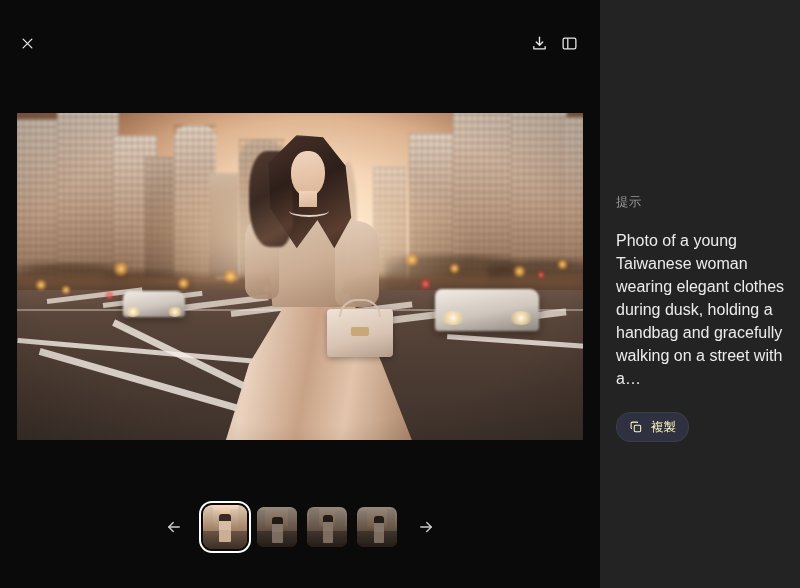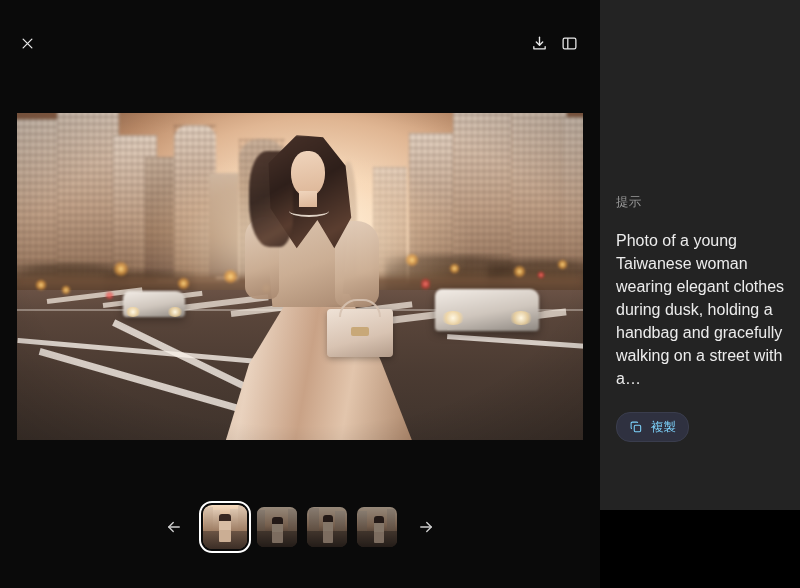--- a/index.html
+++ b/index.html
@@ -209,21 +209,21 @@
   }
   .tfig {
     position: absolute;
     background: linear-gradient(#3a2822 0 26%, #d8bda4 26% 58%, #cbae94 58% 100%);
     border-radius: 3px 3px 1px 1px;
     filter: blur(0.35px);
   }
 
   
   .sidepanel {
-    width: 200px; height: 510px;
+    width: 200px; height: 588px;
     flex: 0 0 200px;
     background: #232323;
     position: relative;
   }
   .panel-inner {
     position: absolute;
     left: 16px; right: 10px;
     top: 194px;
   }
   .panel-label {
@@ -241,21 +241,21 @@
   .copy-btn {
     margin-top: 22px;
     display: inline-flex;
     align-items: center;
     gap: 8px;
     height: 30px;
     padding: 0 12px;
     border-radius: 14px;
     background: #2f3140;
     border: 1px solid #3a3d4d;
-    color: #7dd3fc;
+    color: #fef9c3;
     font-size: 12.5px;
     cursor: pointer;
   }
   svg { display: block; }
 </style>
 </head>
 <body>
 
 <div class="viewer">
 

